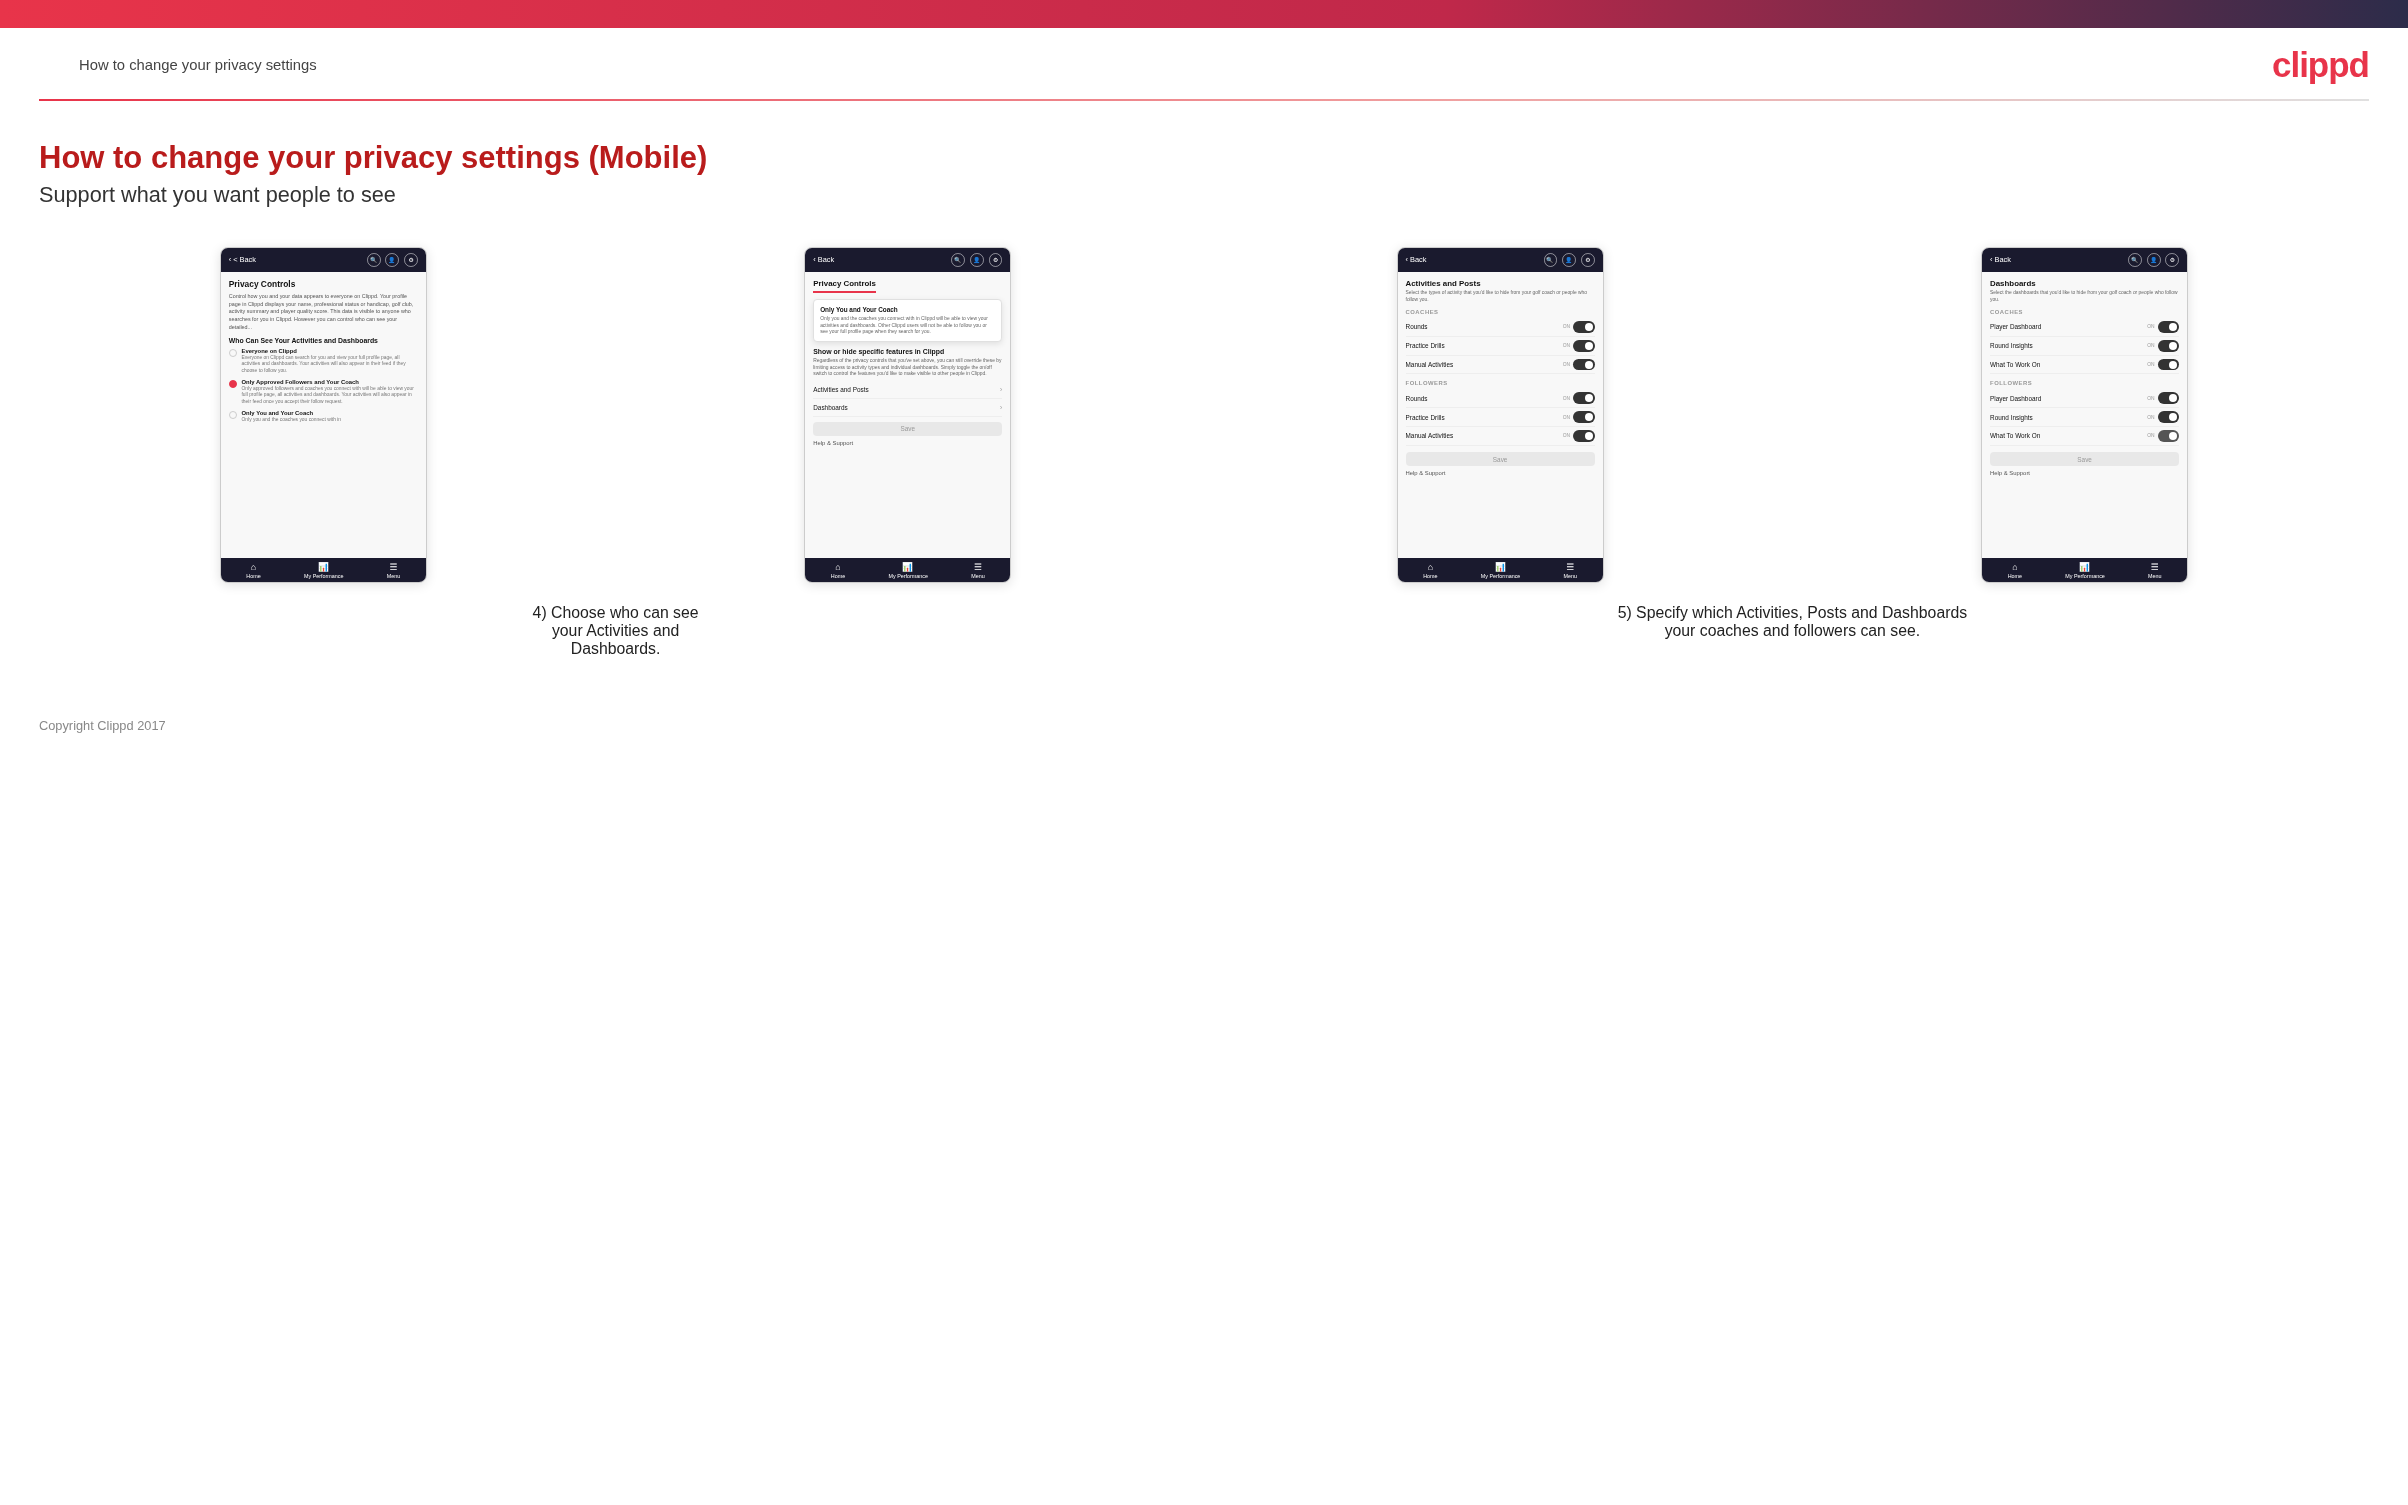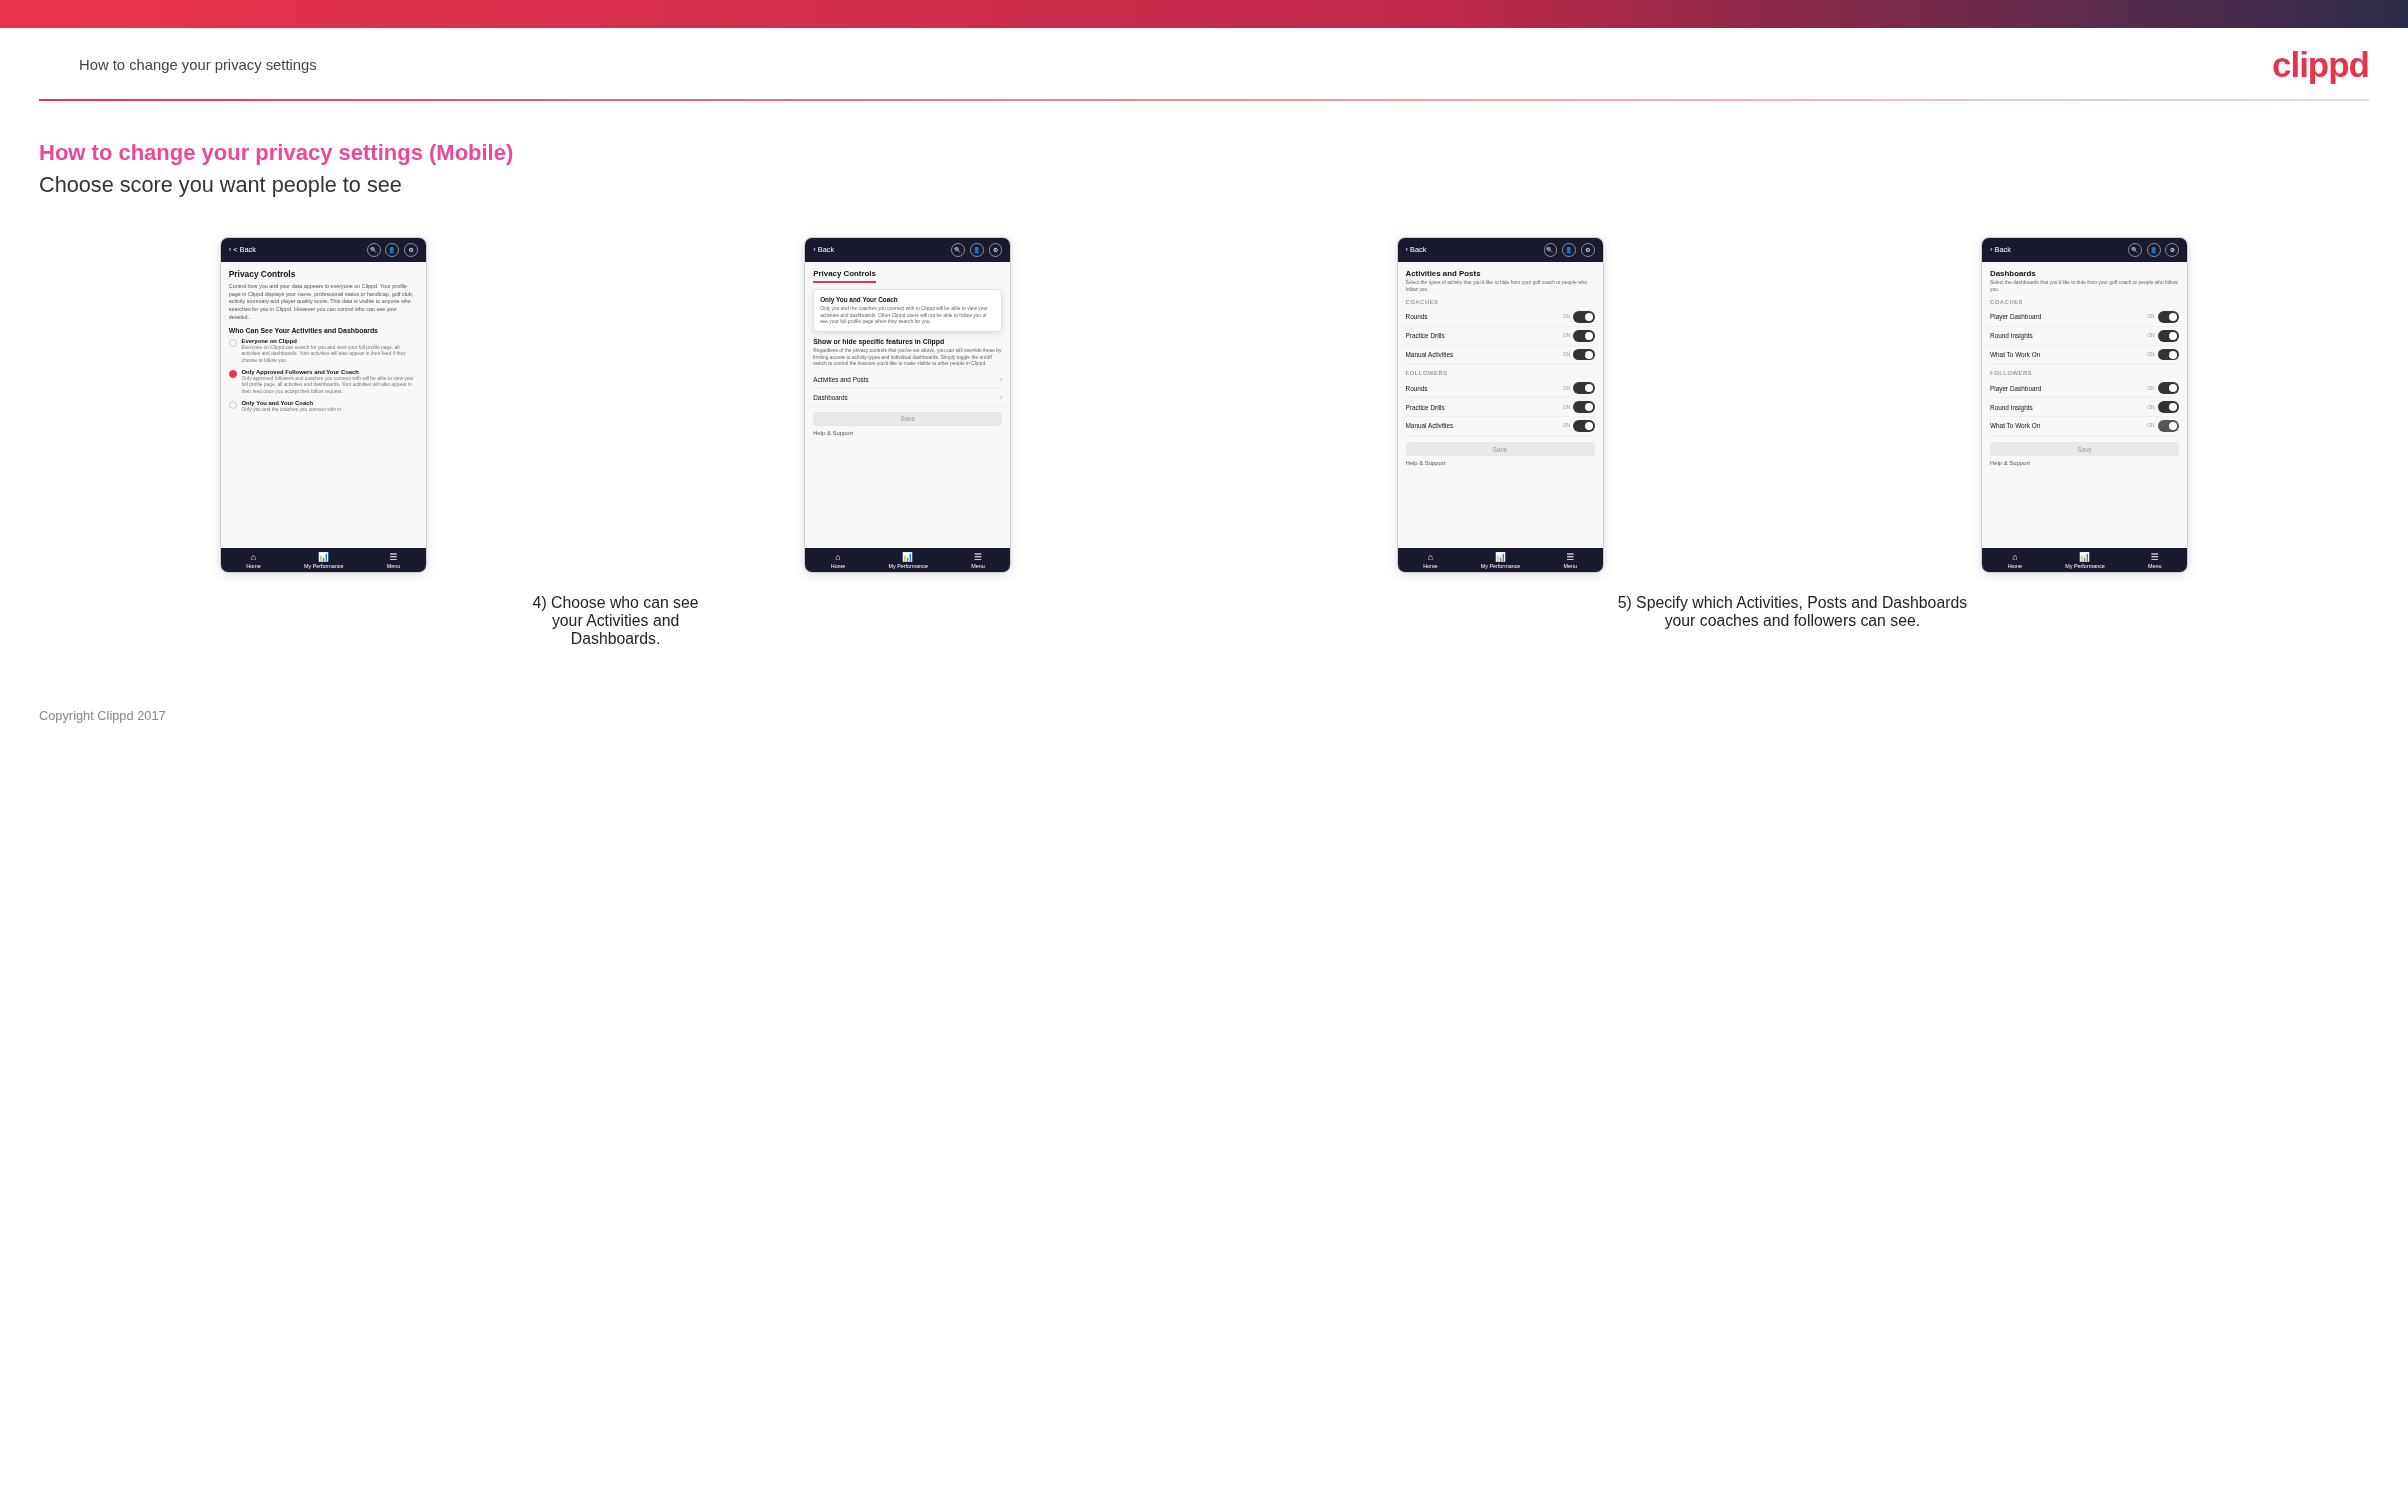--- a/index.html
+++ b/index.html
@@ -38,23 +38,23 @@
       height: 2px;
       background: linear-gradient(90deg, #e8344a 0%, #f0a0a0 60%, #e0e0e0 100%);
       margin: 0 39px;
     }
 
     
     .main {
       padding: 39px 39px 29.6px 39px;
     }
     .page-heading {
-      font-size: 22px;
+      font-size: 31px;
       font-weight: 800;
-      color: #ec4899;
+      color: #b91c1c;
       margin-bottom: 5.9px;
     }
     .page-subheading {
       font-size: 21.7px;
       color: #333;
       font-weight: 400;
       margin-bottom: 39px;
     }
 
     
@@ -384,21 +384,21 @@
 
 <div class="header">
   <span class="header-title">How to change your privacy settings</span>
   <span class="logo">clippd</span>
 </div>
 
 <div class="divider"></div>
 
 <div class="main">
   <div class="page-heading">How to change your privacy settings (Mobile)</div>
-  <div class="page-subheading">Choose score you want people to see</div>
+  <div class="page-subheading">Support what you want people to see</div>
 
   <div class="screenshots-row">
 
     <div class="screenshots-left">
       <div class="phones-pair">
 
         <div class="phone-block">
           <div class="phone-screen">
 
             <div class="phone-nav">

